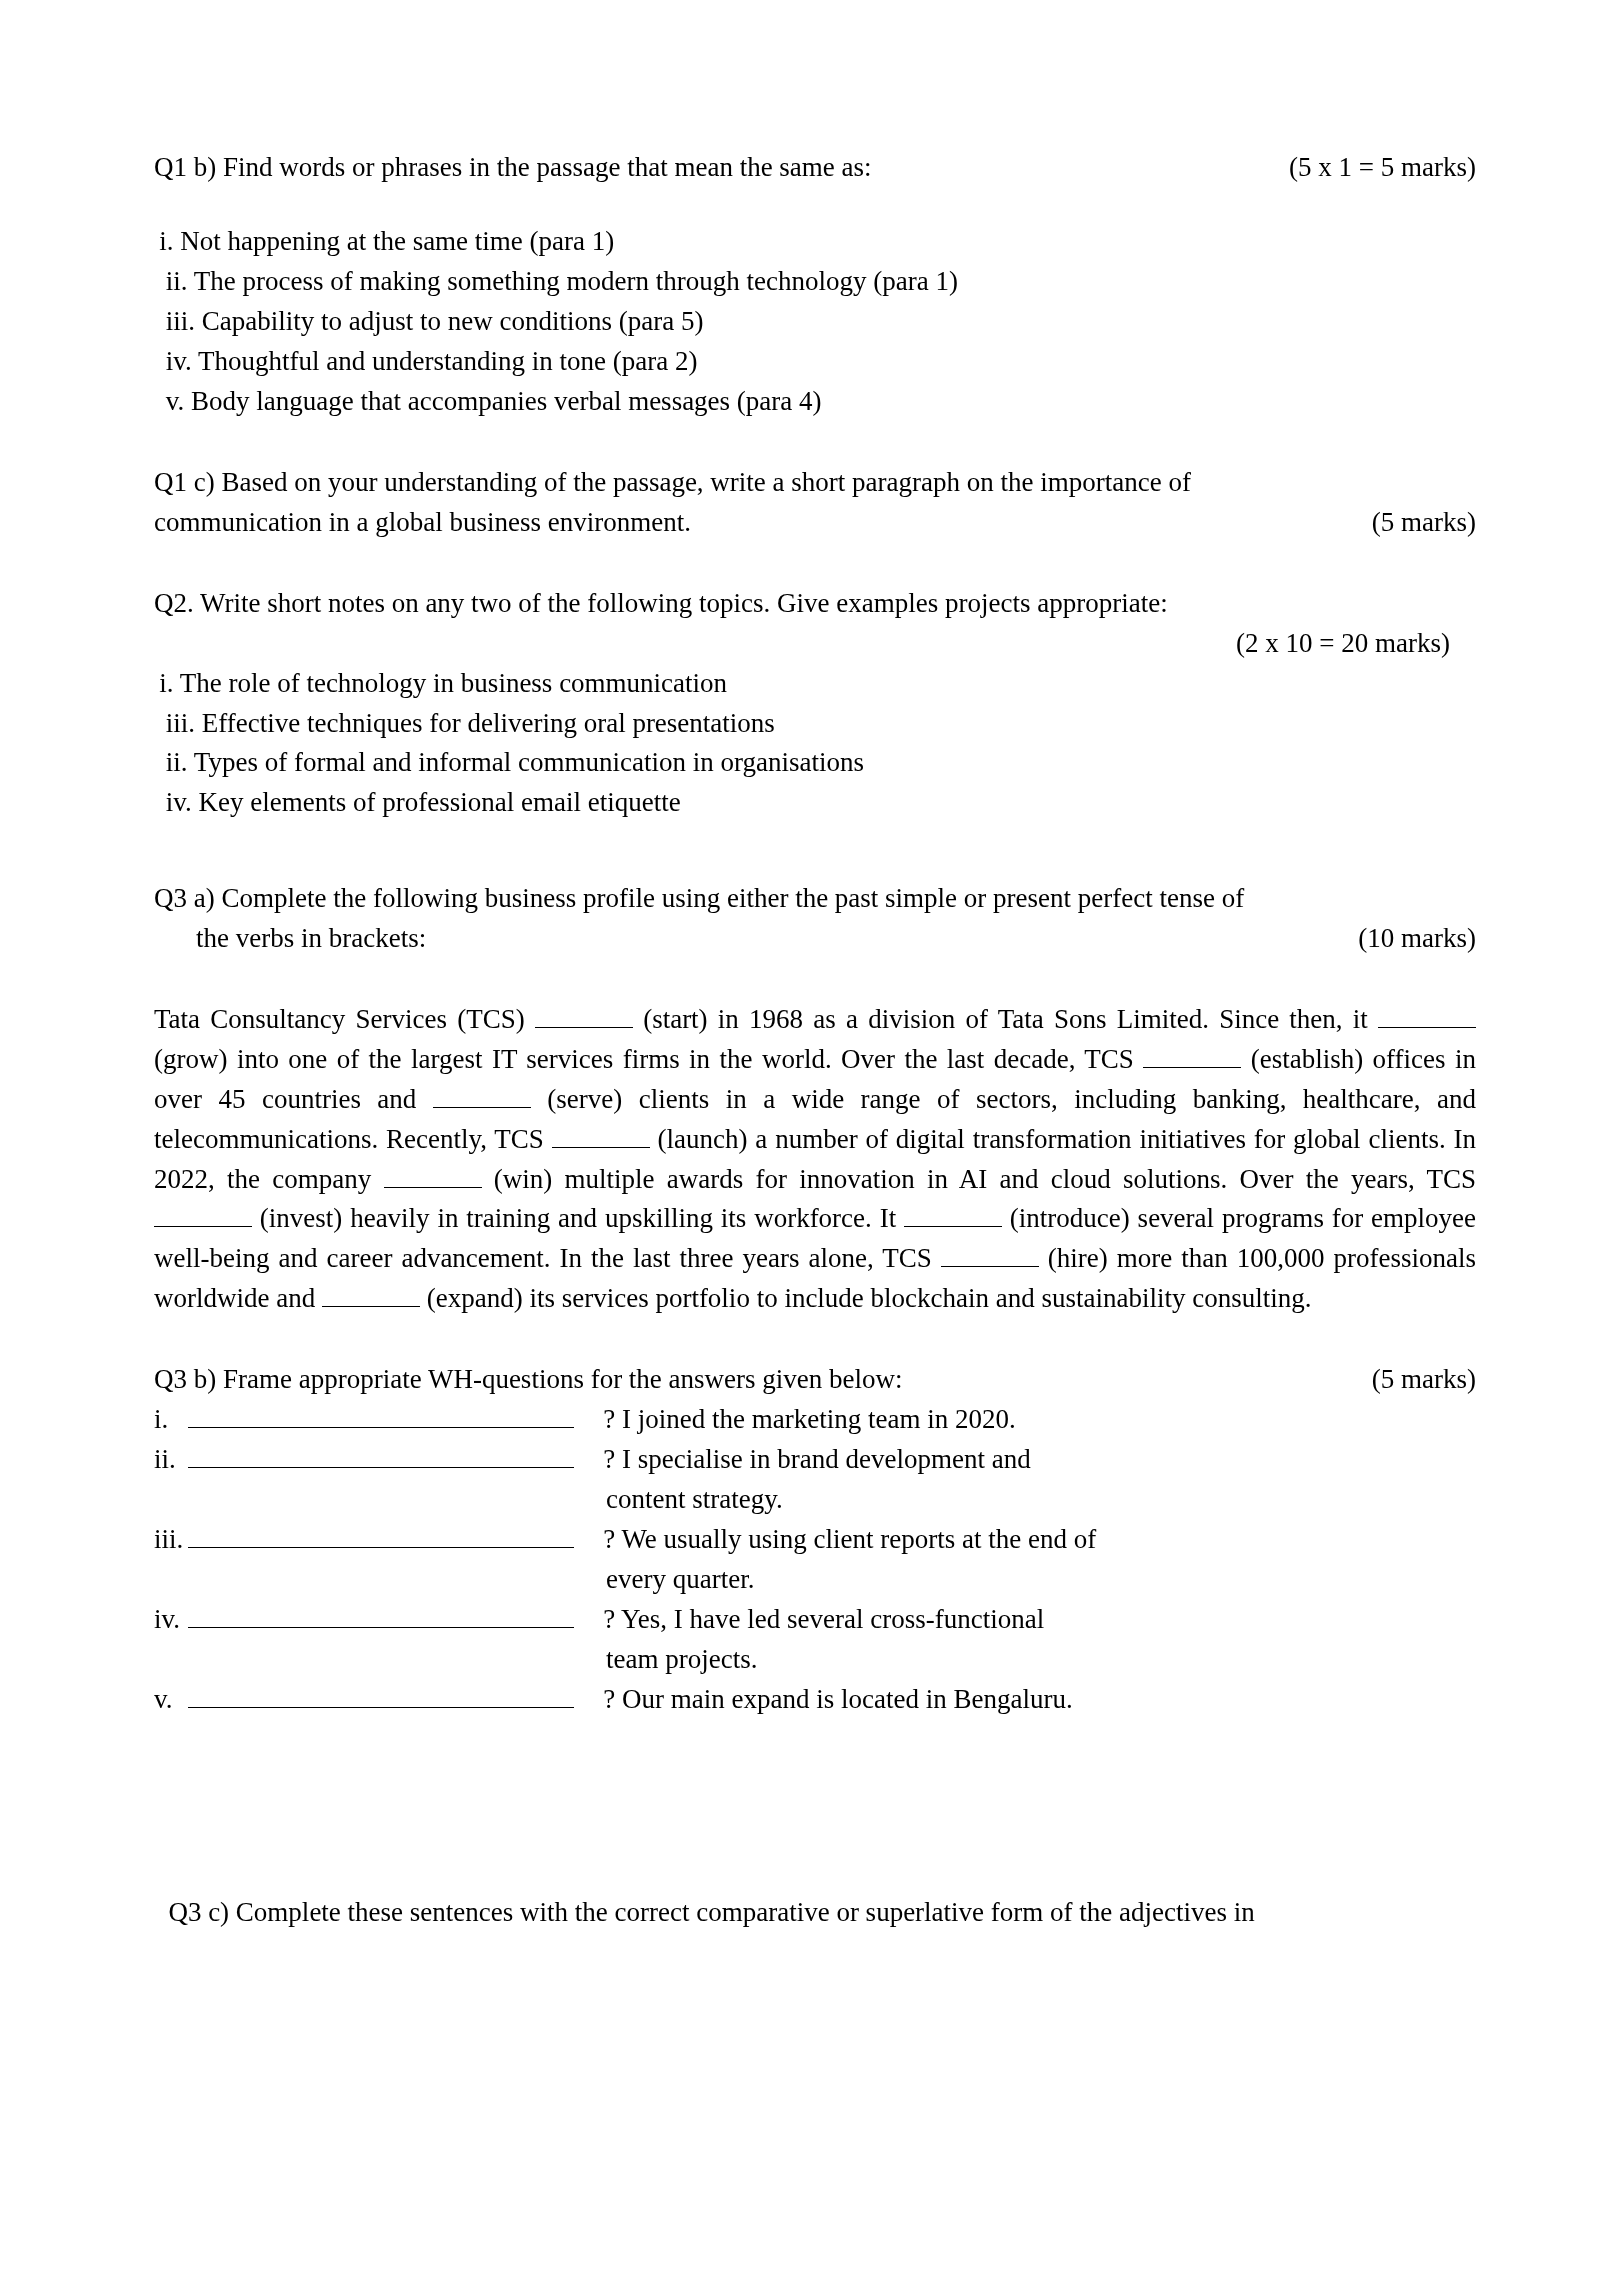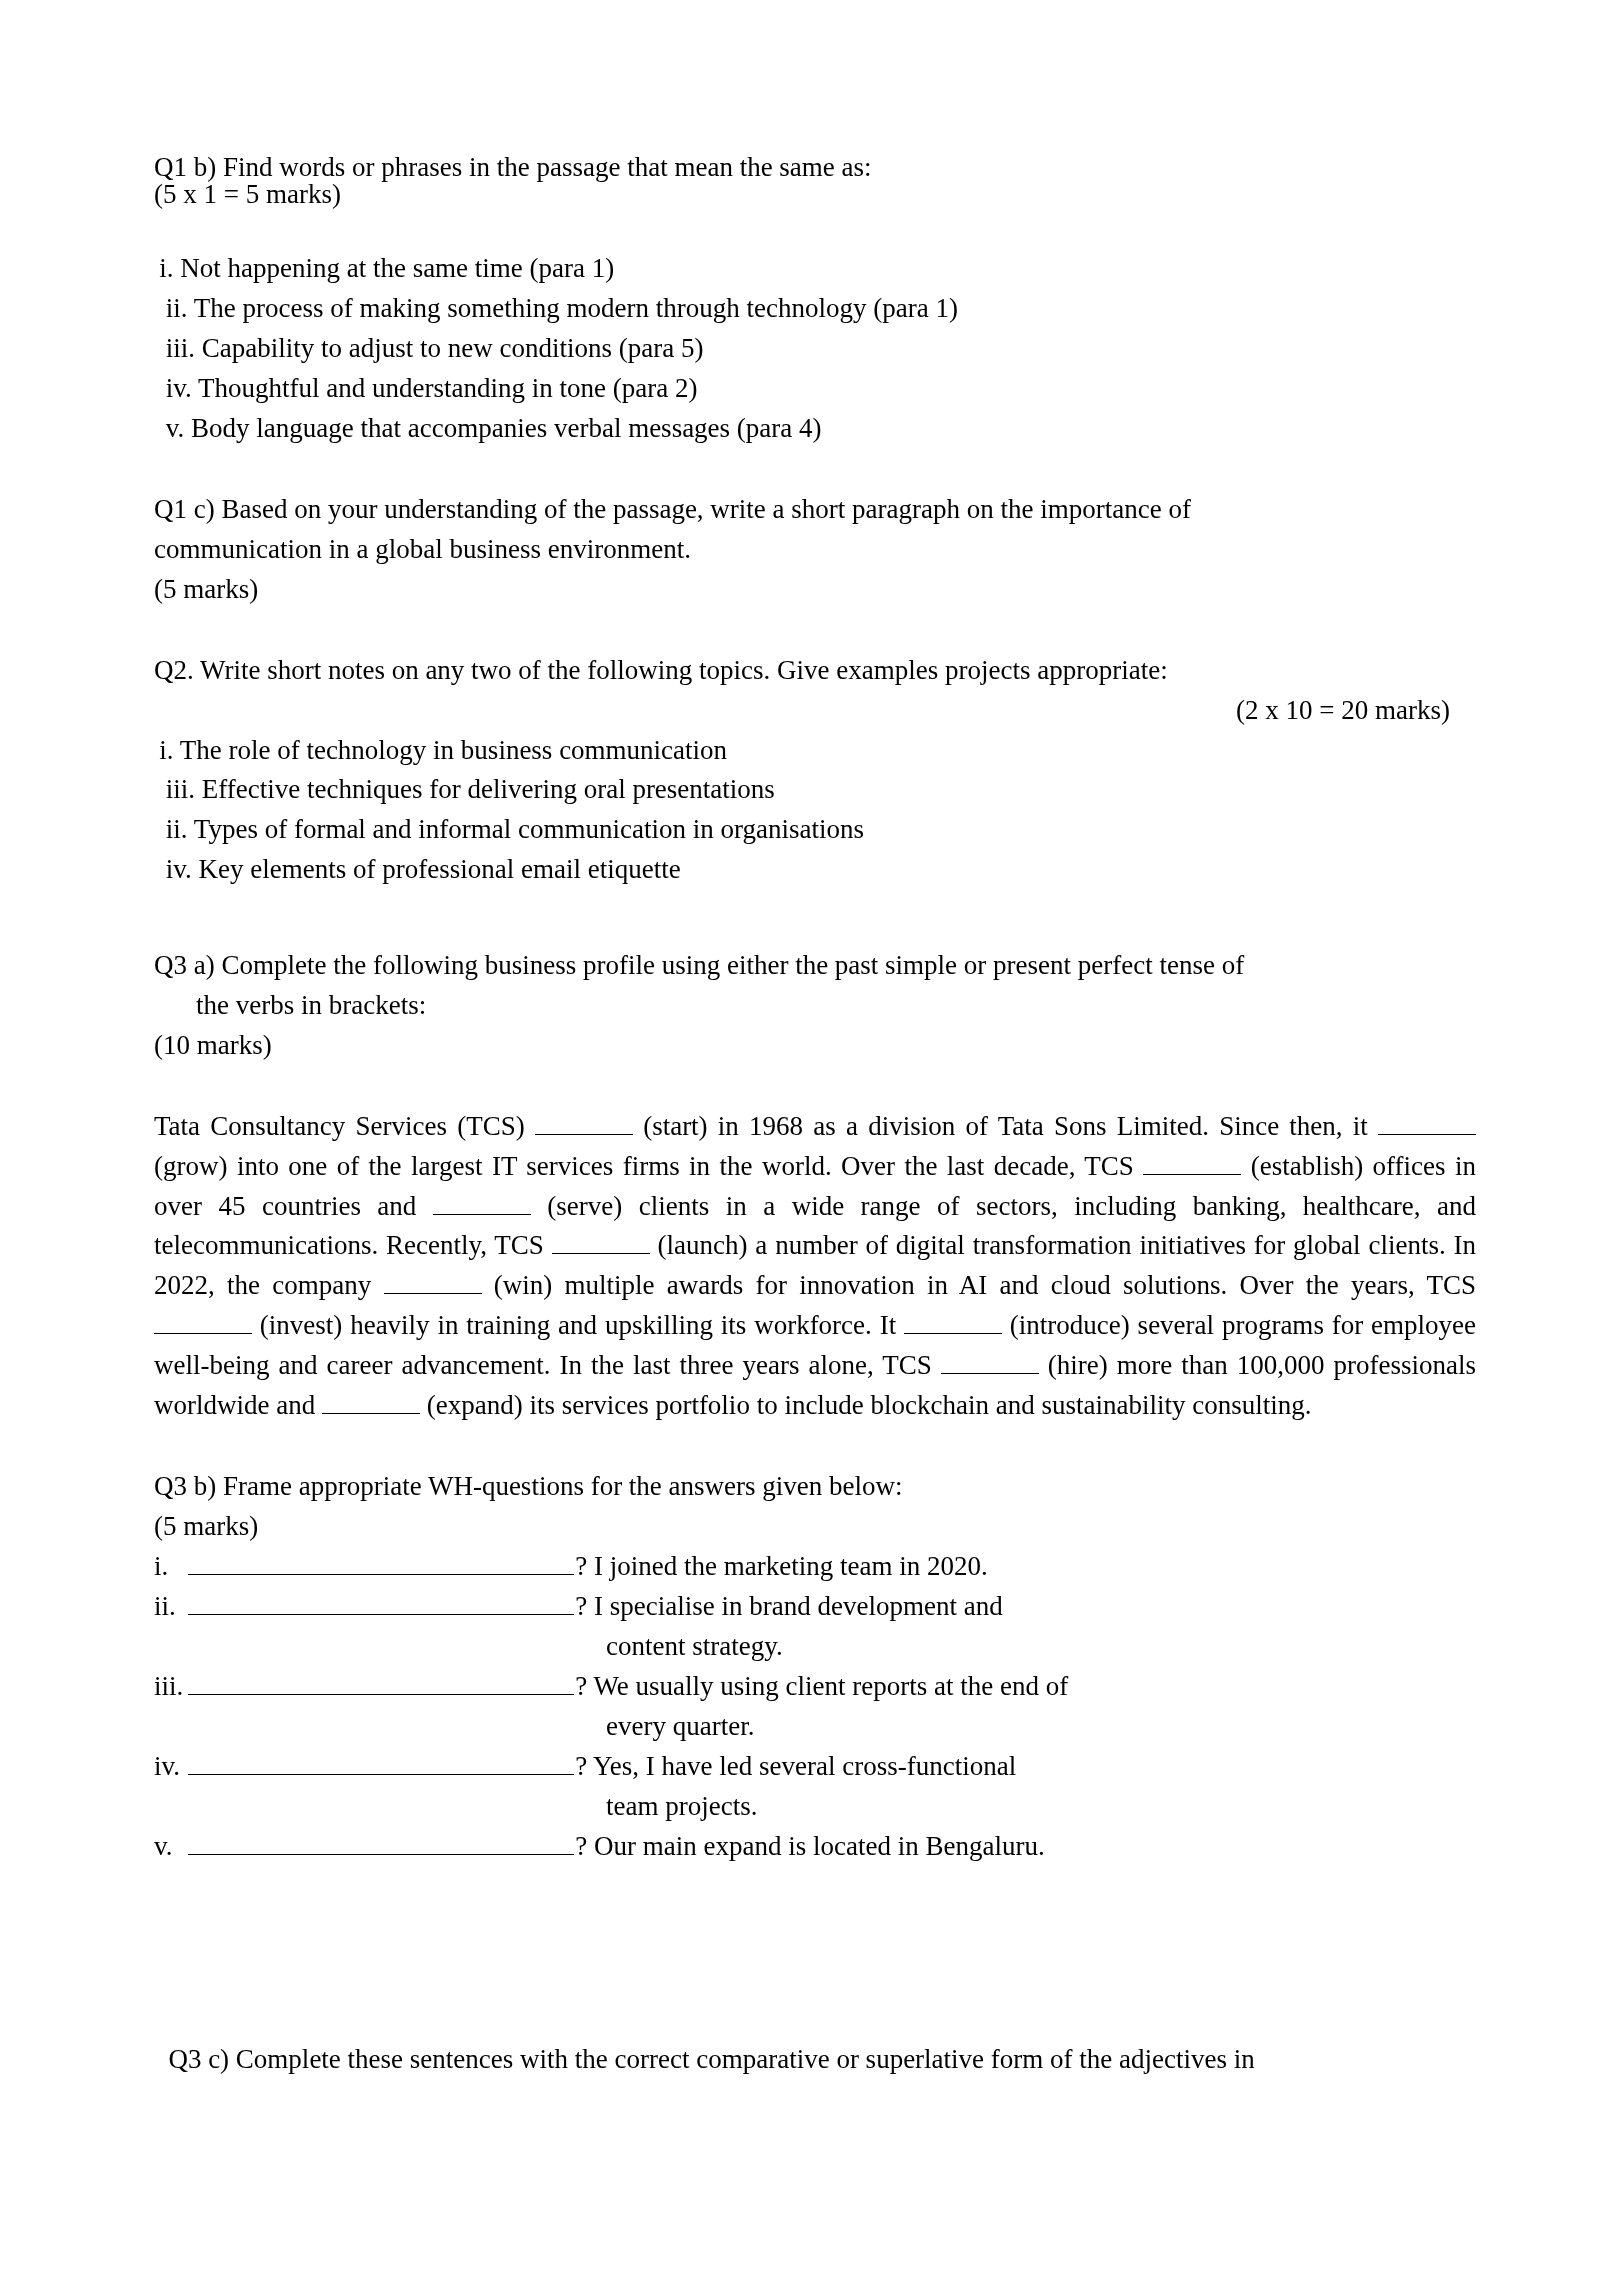--- a/index.html
+++ b/index.html
@@ -21,21 +21,20 @@
   }
   .doc {
     font-size: 27px;
     line-height: 1.0;
   }
   .row {
     display: flex;
     justify-content: space-between;
     align-items: baseline;
     width: 100%;
-    flex-direction: column;
   }
   .row .left { flex: 0 1 auto; }
   .row .right { flex: 0 0 auto; white-space: nowrap; }
   .block {
     margin-bottom: 0;
   }
   .gap-lg { height: 41px; }
   .gap-md { height: 29px; }
   .gap-sm { height: 14.4px; }
   .gap-xl { height: 72px; }
@@ -67,20 +66,21 @@
   }
   .wh-blank {
     flex: 0 0 386px;
     border-bottom: 1.3px solid #000;
     height: 22px;
     margin-right: 1.3px;
     display: inline-block;
   }
   .wh-ans {
     flex: 1 1 auto;
+    margin-left: 28px;
   }
   .wh-cont {
     margin-left: 452px;
     line-height: 1.48;
   }
   .blank-inline {
     display: inline-block;
     border-bottom: 1.3px solid #000;
     width: 98px;
     height: 19.6px;

